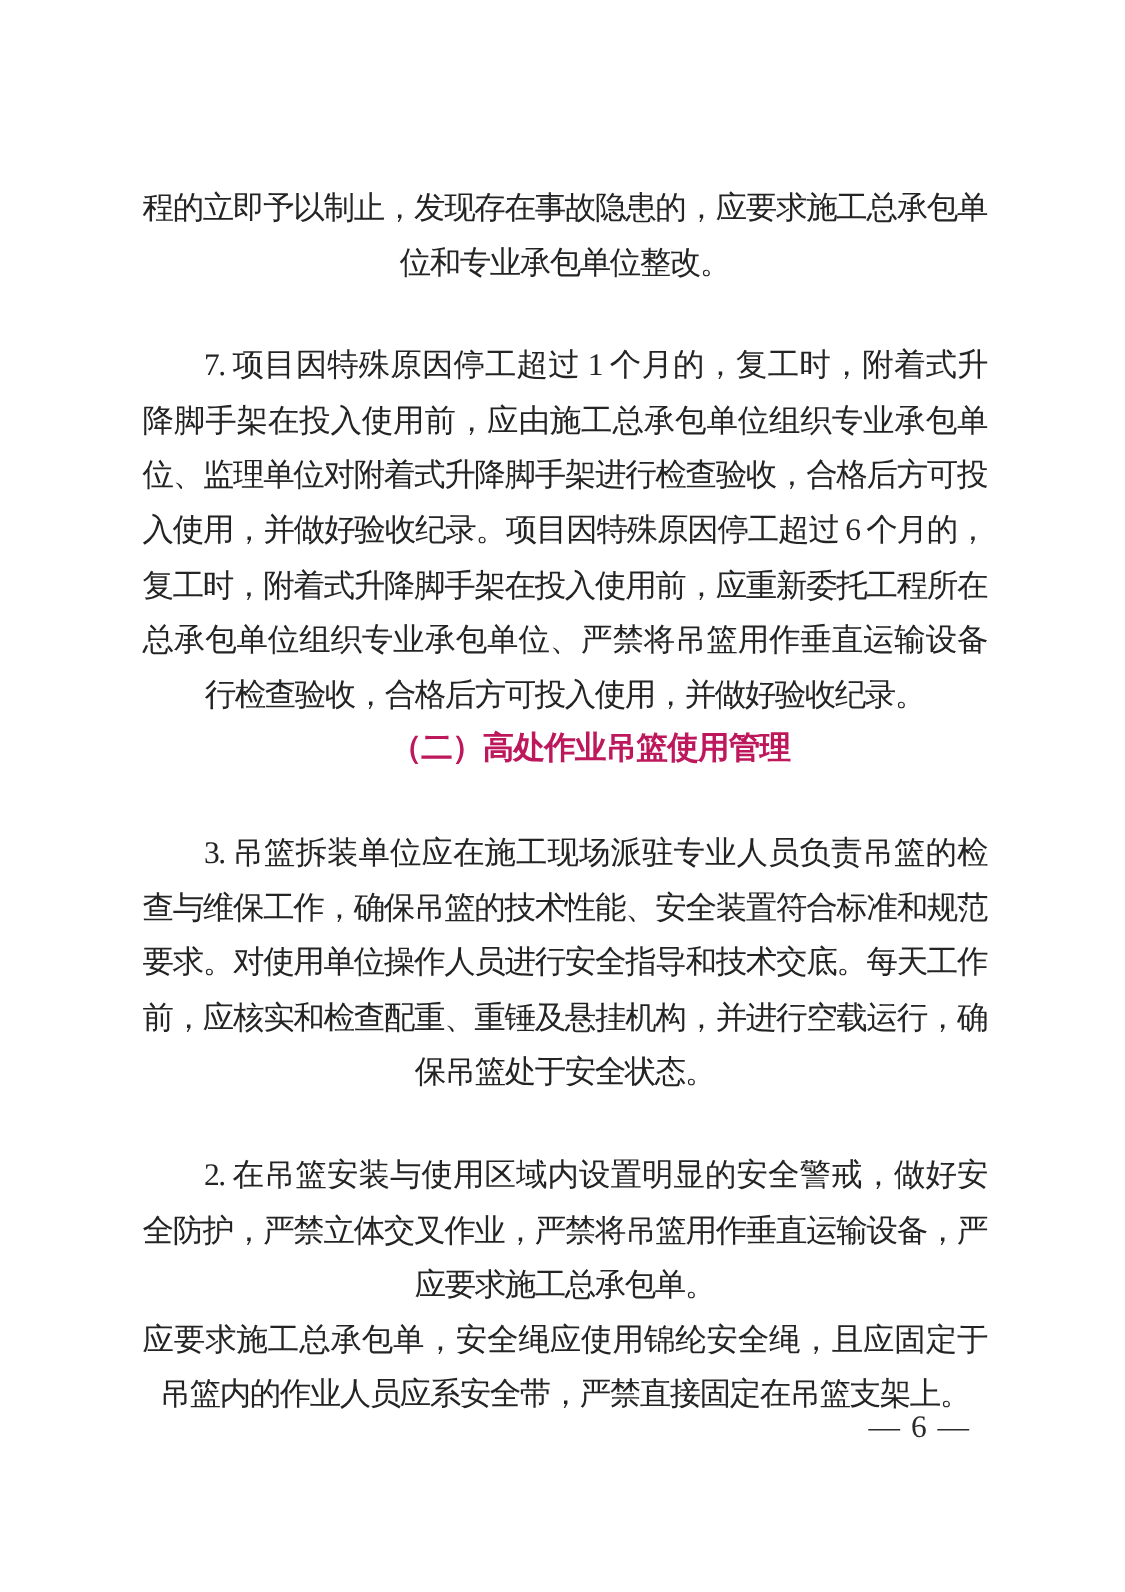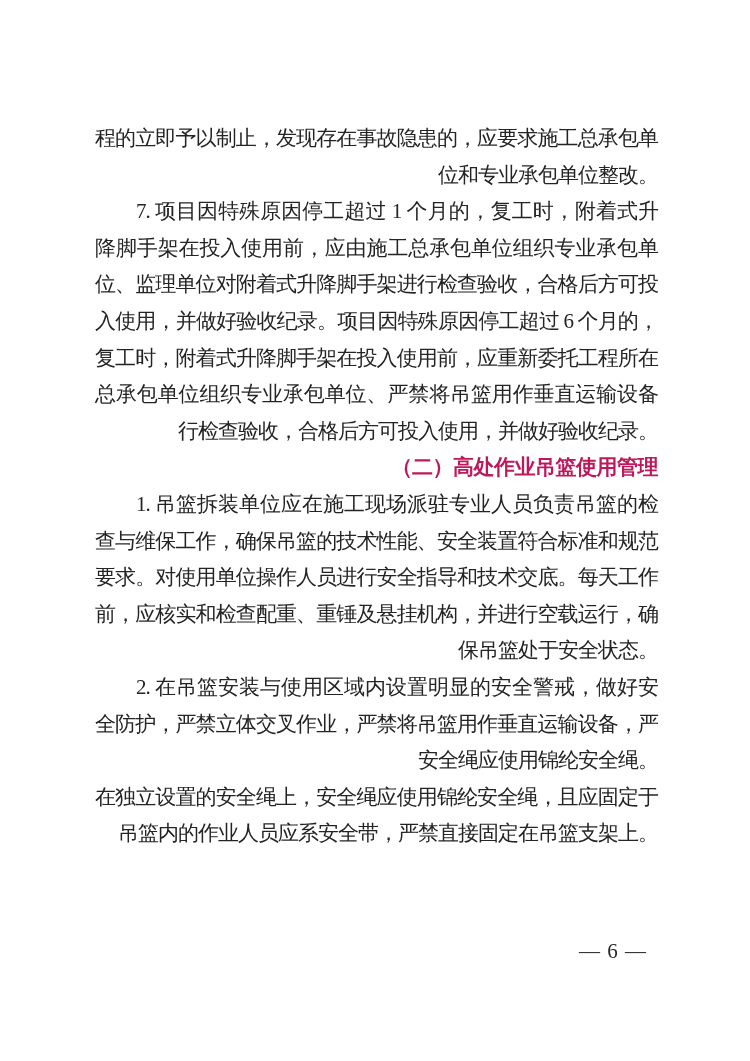--- a/index.html
+++ b/index.html
@@ -20,29 +20,30 @@
     position: absolute;
     left: 95px;
     top: 120px;
     width: 563px;
   }
   .line {
     font-size: 21px;
     line-height: 36.6px;
     letter-spacing: -1px;
     white-space: nowrap;
-    text-align: right;
+    text-align: center;
   }
   .line.j {
     white-space: normal;
     text-align: justify;
     text-align-last: justify;
   }
   .line.indent {
     text-indent: 41px;
+    margin-top: 32px;
   }
   .line.heading {
     font-weight: 700;
     text-indent: 34px;
     letter-spacing: -0.5px;
     font-family: "Liberation Sans", "DejaVu Sans", sans-serif;
     color: #be185d;
   }
   .page-number {
     position: absolute;
@@ -62,25 +63,25 @@
     <div class="line j">程的立即予以制止，发现存在事故隐患的，应要求施工总承包单</div>
     <div class="line">位和专业承包单位整改。</div>
     <div class="line j indent">7. 项目因特殊原因停工超过 1 个月的，复工时，附着式升</div>
     <div class="line j">降脚手架在投入使用前，应由施工总承包单位组织专业承包单</div>
     <div class="line j">位、监理单位对附着式升降脚手架进行检查验收，合格后方可投</div>
     <div class="line j">入使用，并做好验收纪录。项目因特殊原因停工超过 6 个月的，</div>
     <div class="line j">复工时，附着式升降脚手架在投入使用前，应重新委托工程所在</div>
     <div class="line j">总承包单位组织专业承包单位、严禁将吊篮用作垂直运输设备</div>
     <div class="line">行检查验收，合格后方可投入使用，并做好验收纪录。</div>
     <div class="line heading">（二）高处作业吊篮使用管理</div>
-    <div class="line j indent">1. 吊篮拆装单位应在施工现场派驻专业人员负责吊篮的检</div>
+    <div class="line j indent">3. 吊篮拆装单位应在施工现场派驻专业人员负责吊篮的检</div>
     <div class="line j">查与维保工作，确保吊篮的技术性能、安全装置符合标准和规范</div>
     <div class="line j">要求。对使用单位操作人员进行安全指导和技术交底。每天工作</div>
     <div class="line j">前，应核实和检查配重、重锤及悬挂机构，并进行空载运行，确</div>
     <div class="line">保吊篮处于安全状态。</div>
     <div class="line j indent">2. 在吊篮安装与使用区域内设置明显的安全警戒，做好安</div>
     <div class="line j">全防护，严禁立体交叉作业，严禁将吊篮用作垂直运输设备，严</div>
-    <div class="line">安全绳应使用锦纶安全绳。</div>
-    <div class="line j">在独立设置的安全绳上，安全绳应使用锦纶安全绳，且应固定于</div>
+    <div class="line">应要求施工总承包单。</div>
+    <div class="line j">应要求施工总承包单，安全绳应使用锦纶安全绳，且应固定于</div>
     <div class="line">吊篮内的作业人员应系安全带，严禁直接固定在吊篮支架上。</div>
   </div>
   <div class="page-number">— 6 —</div>
 </div>
 
 </body></html>

